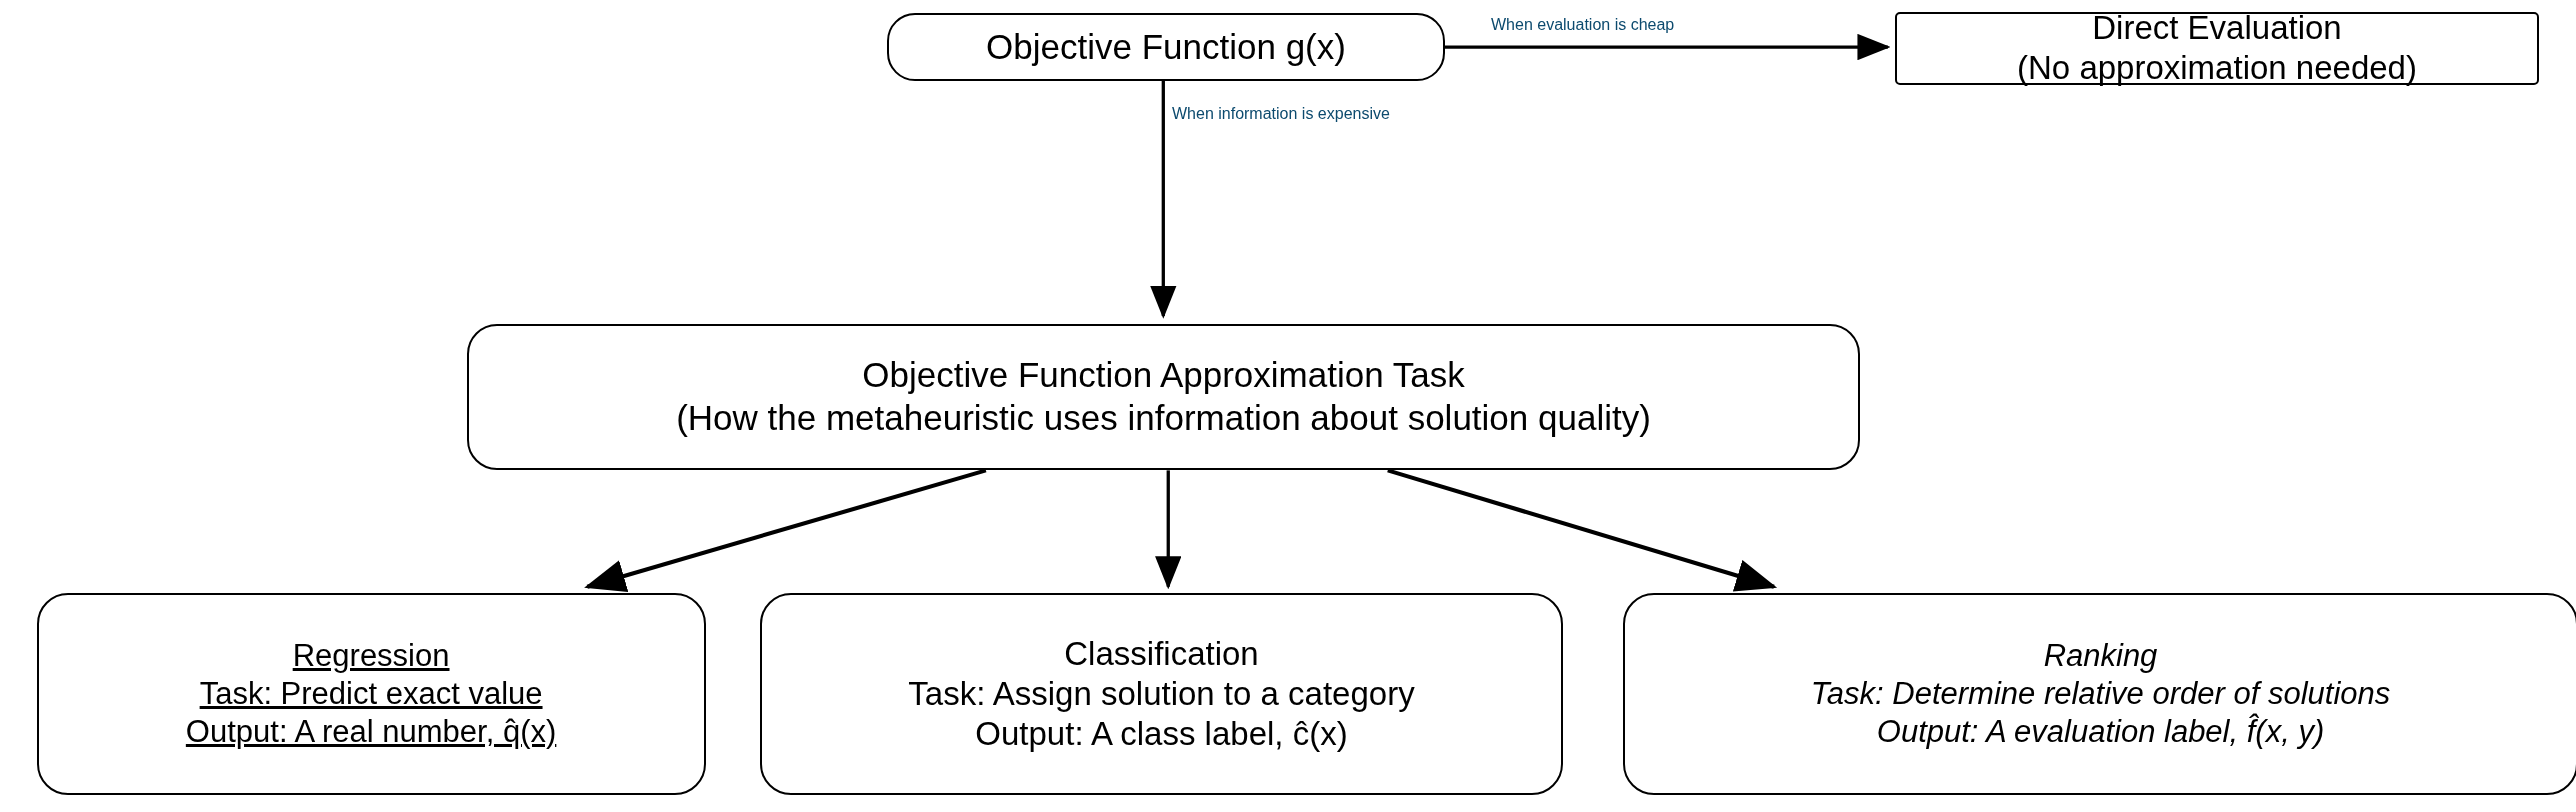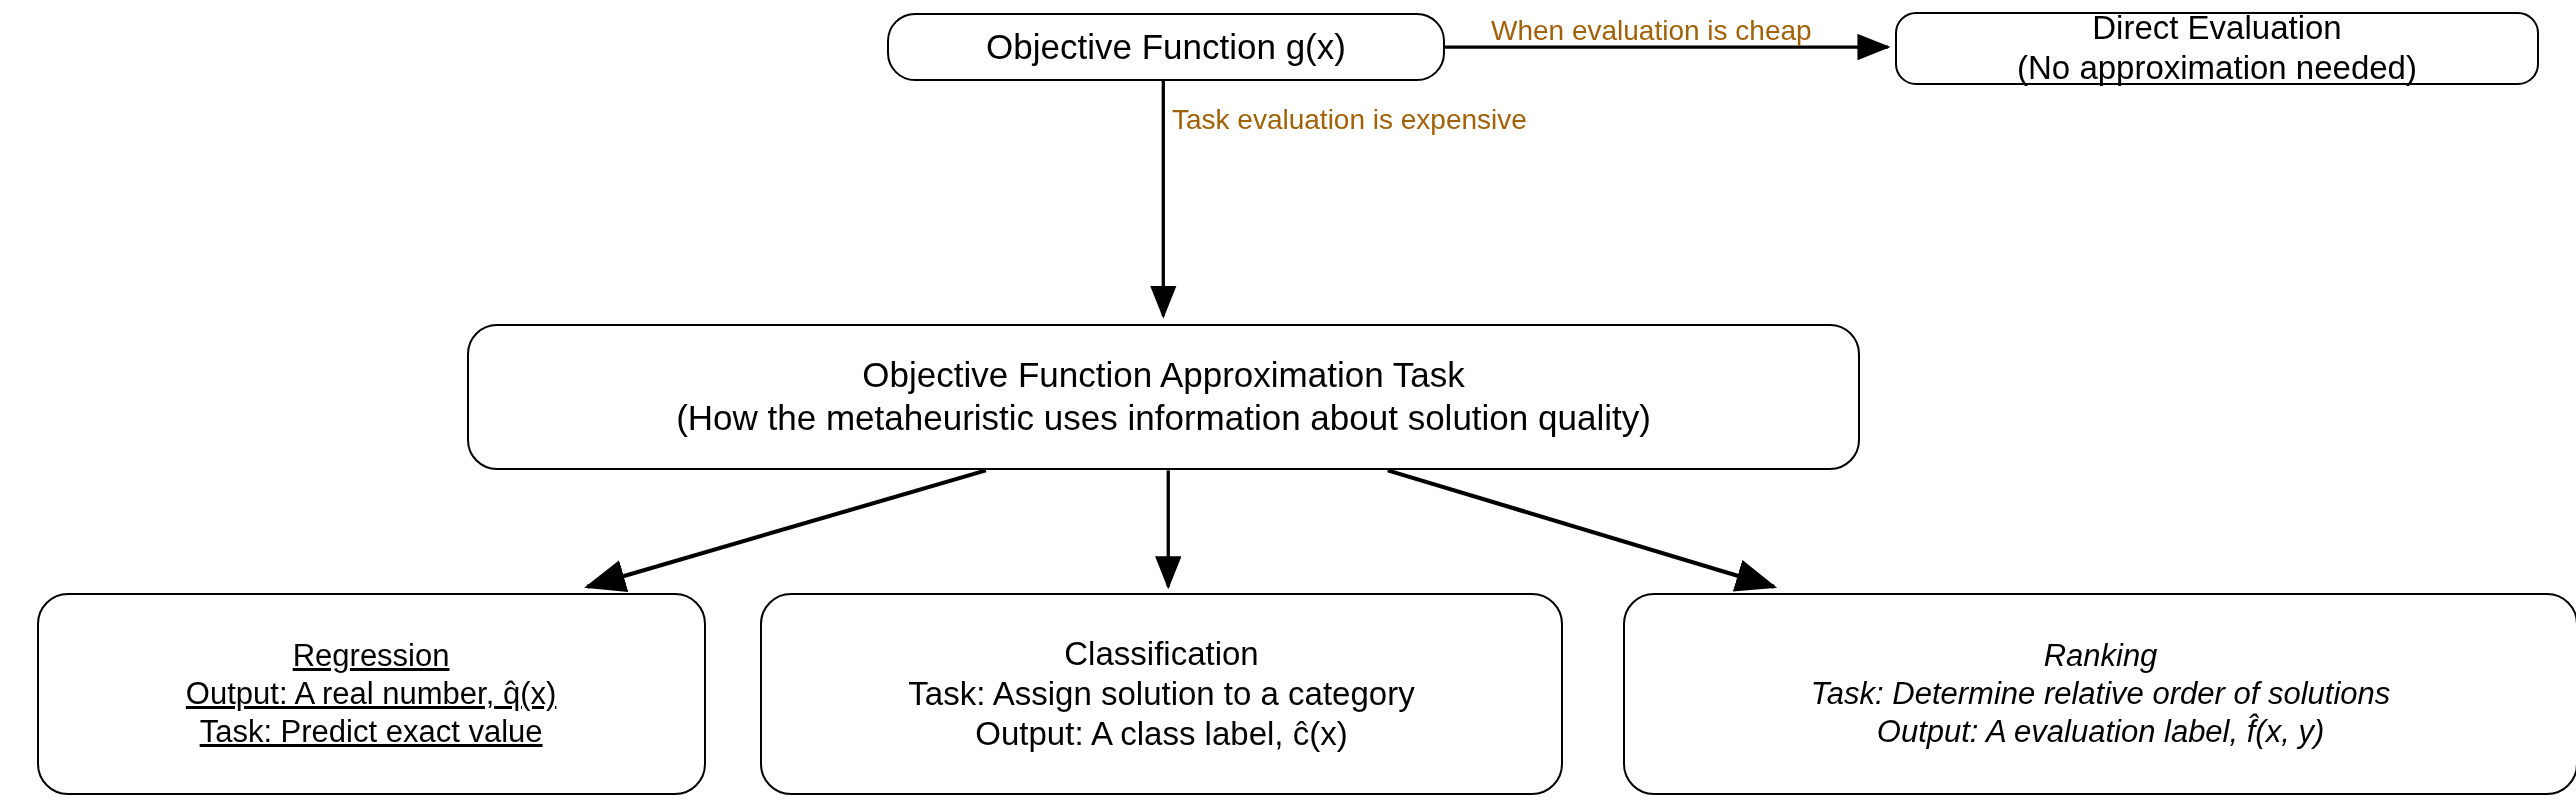--- a/index.html
+++ b/index.html
@@ -41,37 +41,37 @@
     text-align: center;
     line-height: 1.22;
     z-index: 2;
   }
   .node .line {
     display: block;
     white-space: nowrap;
   }
   .edge-label {
     position: absolute;
-    font-size: 28px;
+    font-size: 16px;
     line-height: 1.1;
     white-space: nowrap;
-    color: #a16207;
+    color: #0c4a6e;
     z-index: 3;
     background: transparent;
   }
 
   
   #node-objective {
     left: 871px;  top: 13.2px;   width: 558px;  height: 68px;
     font-size: 35px;
   }
   #node-direct {
     left: 1879px;  top: 11.6px;   width: 644px;  height: 73px;
     font-size: 33px;
-    border-radius: 21px;
+    border-radius: 5px;
   }
   #node-approx {
     left: 451px;   top: 324px;  width: 1393px; height: 146px;
     font-size: 35px;
     border-radius: 30px;
   }
   #node-regression {
     left: 20.6px;    top: 593px;  width: 669px;  height: 202px;
     font-size: 31px;
     border-radius: 31px;
@@ -135,34 +135,34 @@
     <span class="line">(No approximation needed)</span>
   </div>
 
   <div class="node" id="node-approx">
     <span class="line">Objective Function Approximation Task</span>
     <span class="line">(How the metaheuristic uses information about solution quality)</span>
   </div>
 
   <div class="node" id="node-regression">
     <span class="line">Regression</span>
+    <span class="line">Task: Predict exact value</span>
     <span class="line">Output: A real number, q̂(x)</span>
-    <span class="line">Task: Predict exact value</span>
   </div>
 
   <div class="node" id="node-classification">
     <span class="line">Classification</span>
     <span class="line">Task: Assign solution to a category</span>
     <span class="line">Output: A class label, ĉ(x)</span>
   </div>
 
   <div class="node" id="node-ranking">
     <span class="line">Ranking</span>
     <span class="line">Task: Determine relative order of solutions</span>
     <span class="line">Output: A evaluation label, f̂(x, y)</span>
   </div>
 
   <div class="edge-label" id="label-cheap">When evaluation is cheap</div>
 
-  <div class="edge-label" id="label-expensive">Task evaluation is expensive</div>
+  <div class="edge-label" id="label-expensive">When information is expensive</div>
 
 </div>
 
 
 </body></html>

